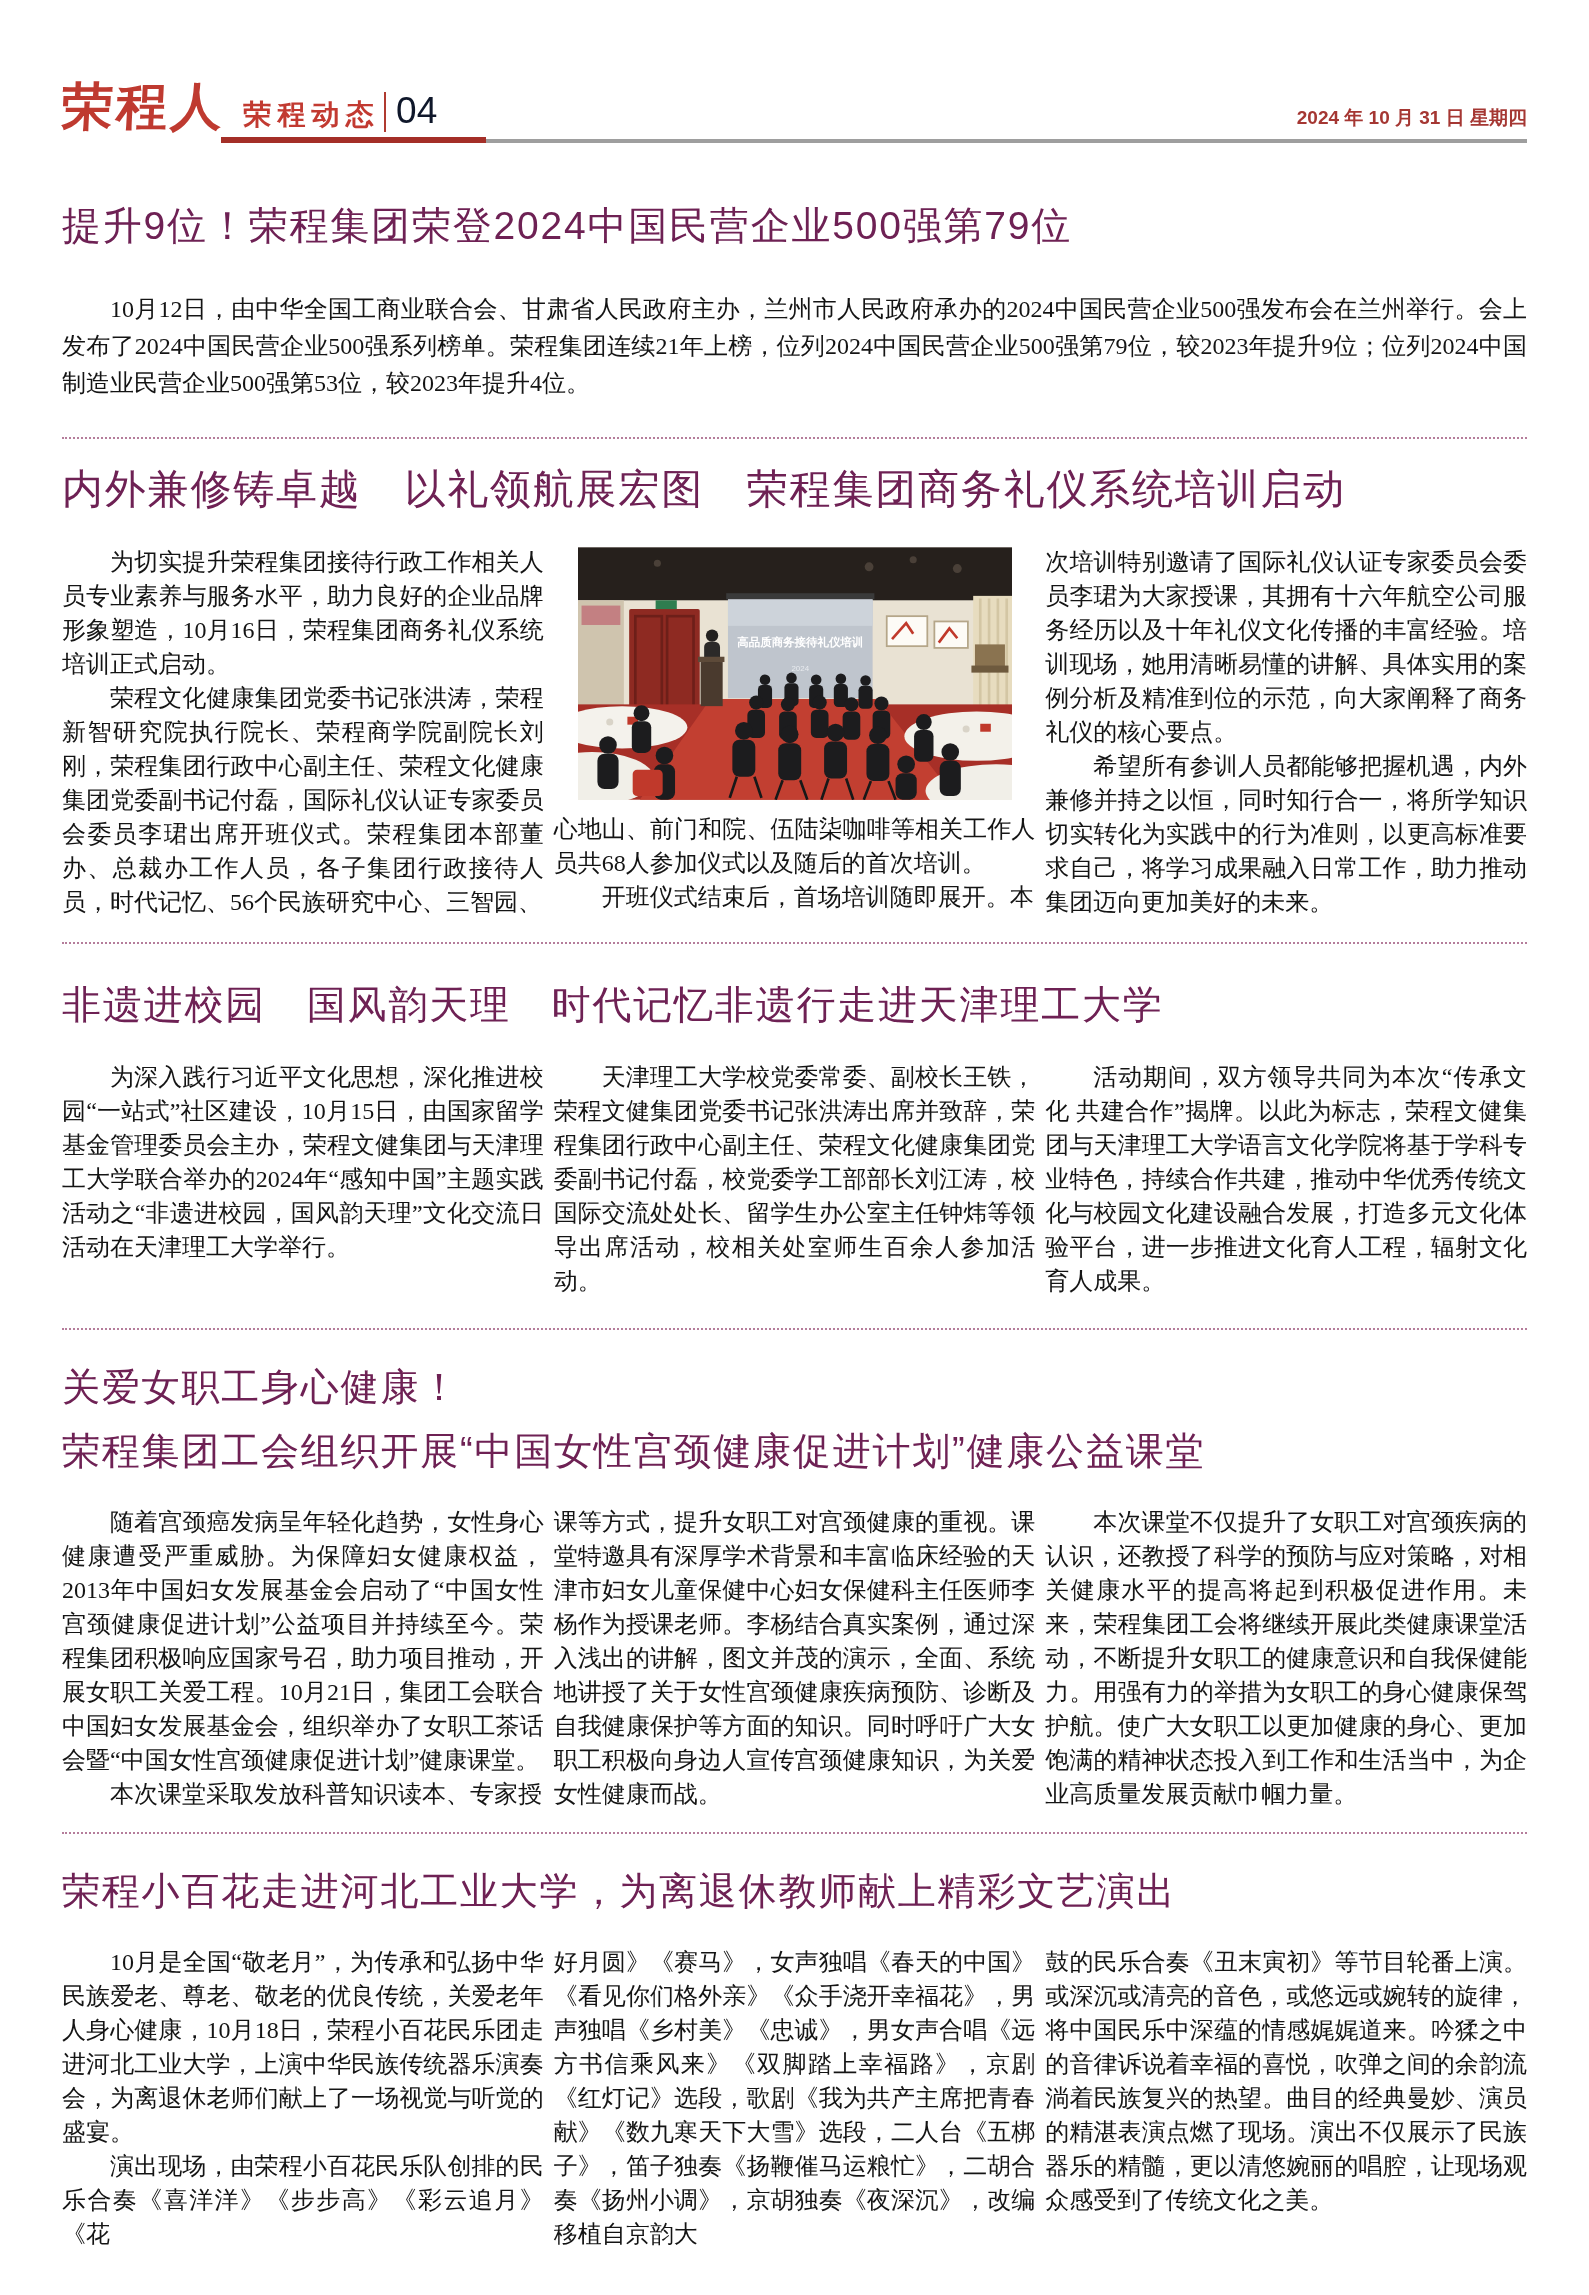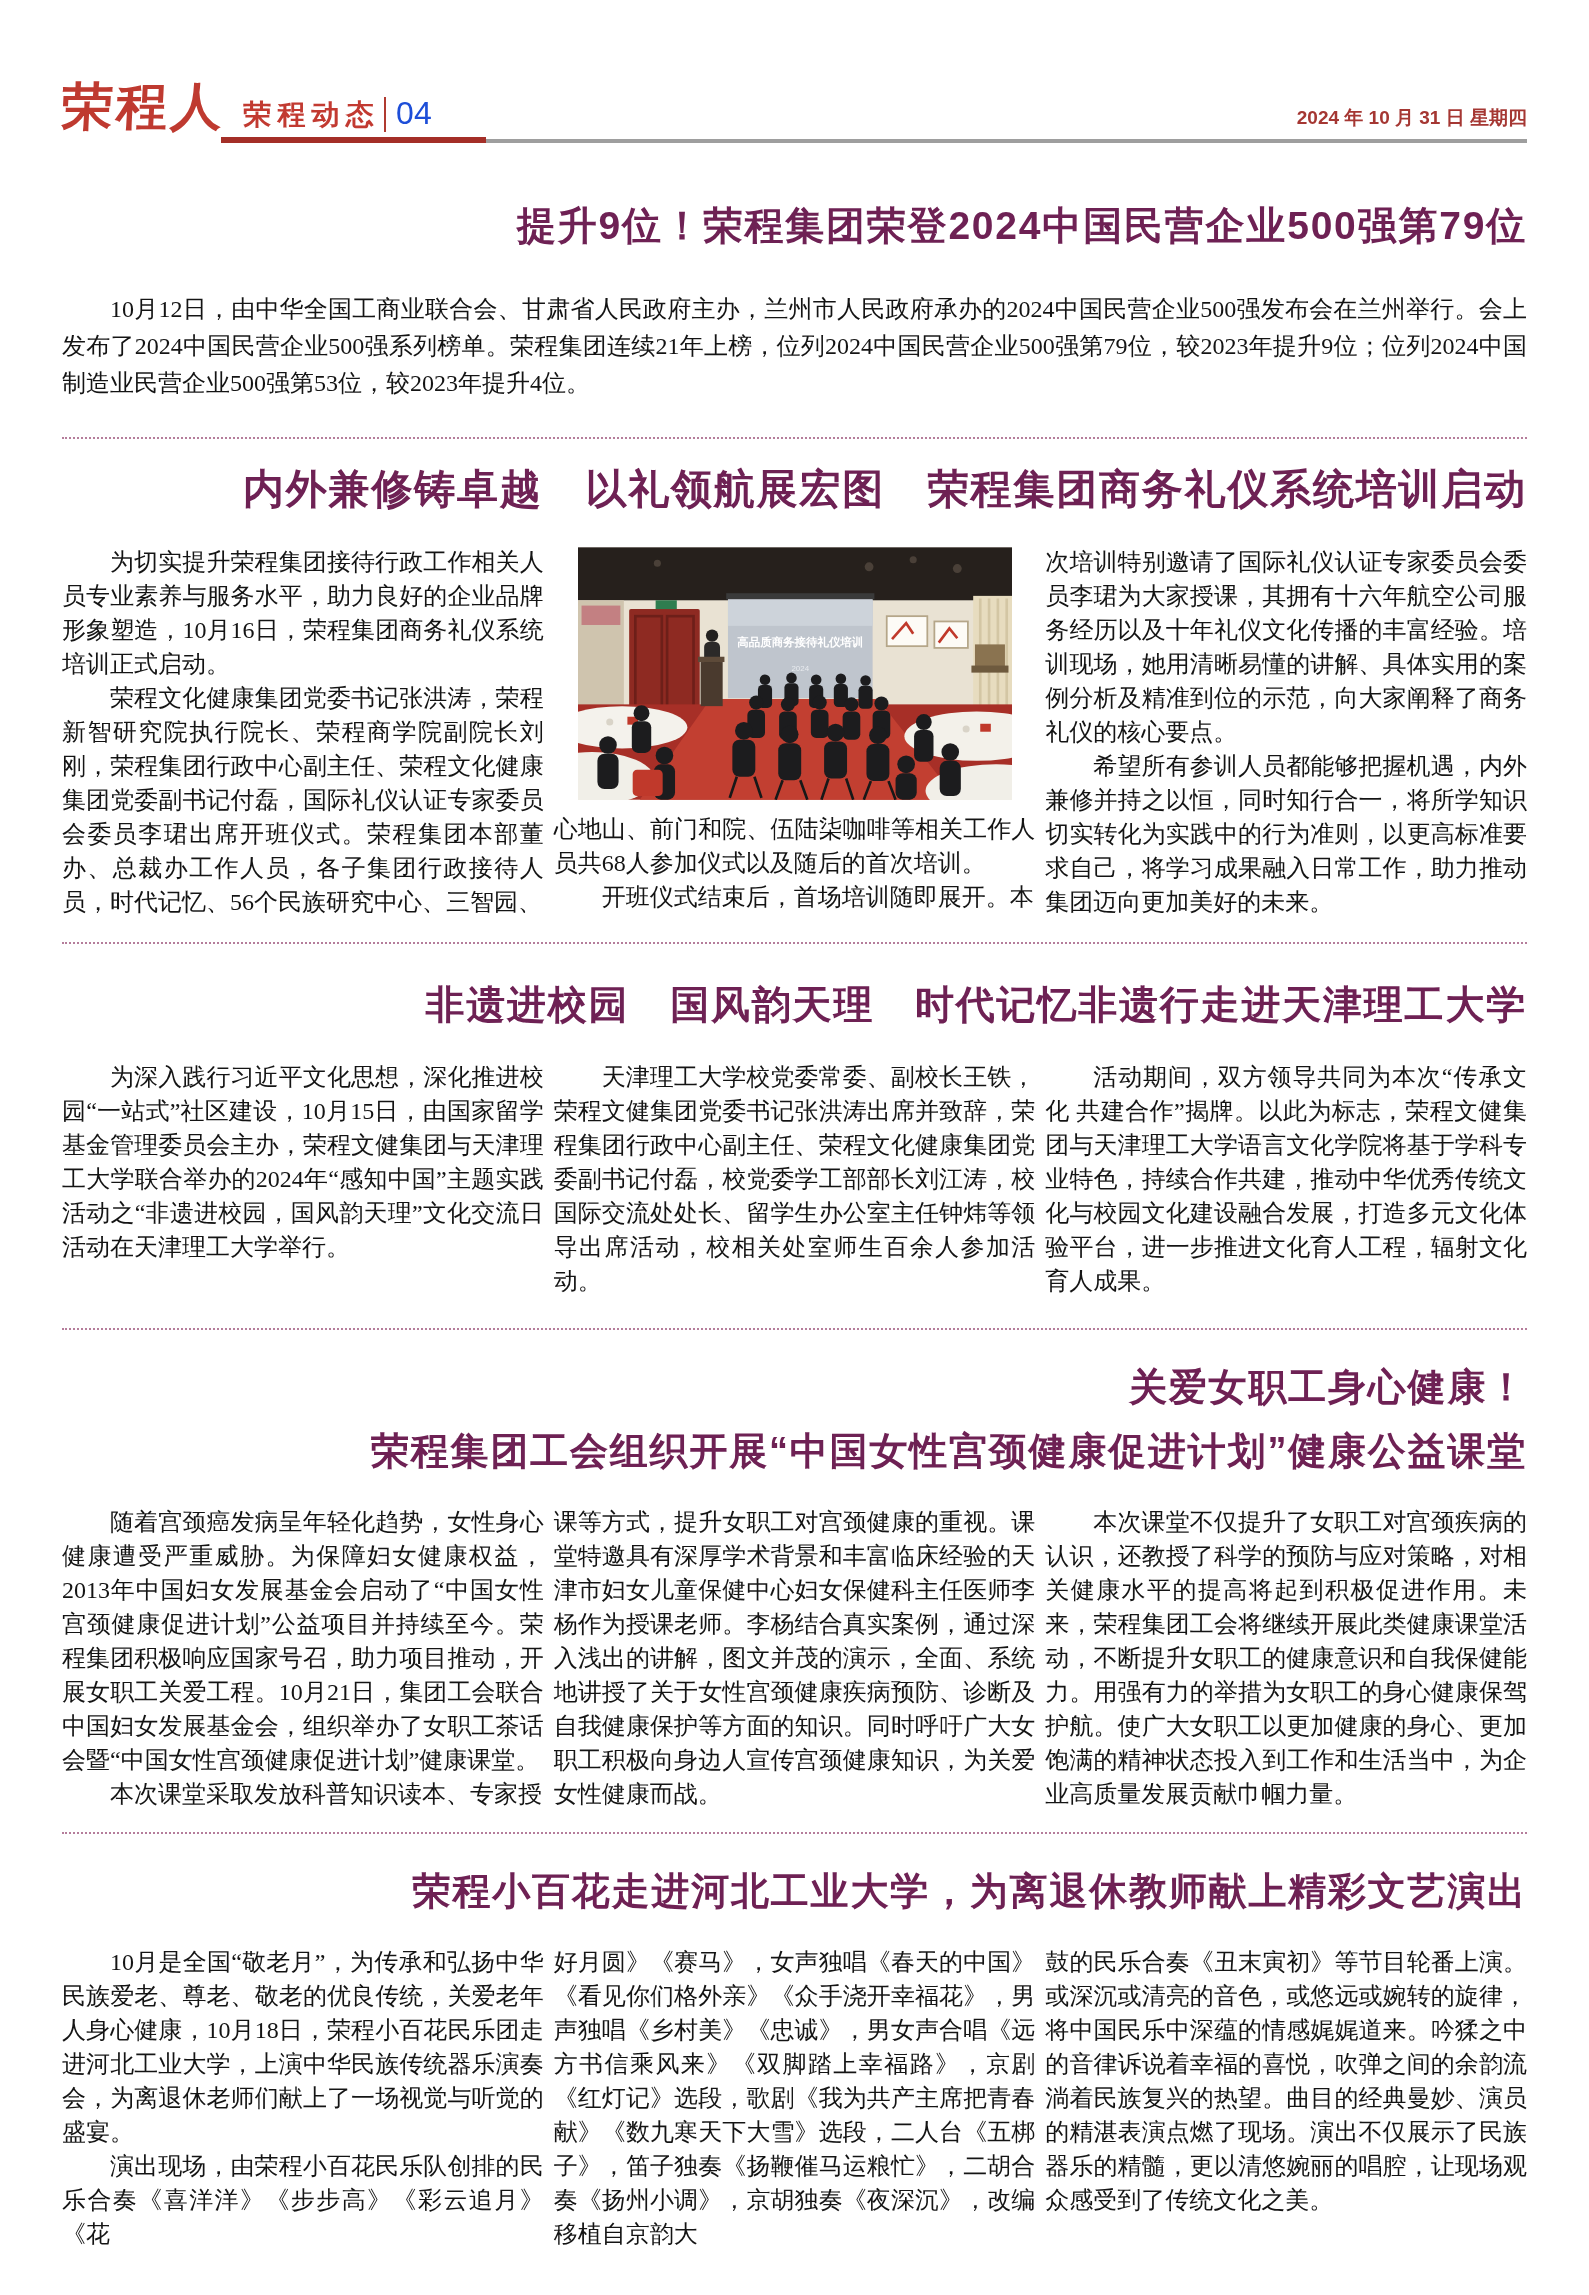--- a/index.html
+++ b/index.html
@@ -9,31 +9,31 @@
 
   
   .masthead{display:flex;align-items:flex-end;margin-top:81px;}
   .mast-logo{font-family:"DejaVu Serif","Liberation Serif",serif;font-weight:bold;
              font-size:51px;line-height:1;color:#bf3a30;letter-spacing:3.5px;
              transform:skewX(-3deg);}
   .mast-section{font-family:"Liberation Sans","DejaVu Sans",sans-serif;font-weight:bold;
                 font-size:28px;line-height:1;color:#c23a31;letter-spacing:6.2px;
                 margin-left:17.7px;padding-bottom:3.5px;}
   .mast-pageno{font-family:"Liberation Sans","DejaVu Sans",sans-serif;
-               font-size:32px;line-height:1;color:#1d4ed8;border-left:2.6px solid #b03a30;
+               font-size:37px;line-height:1;color:#0f172a;border-left:2.6px solid #b03a30;
                padding-left:10.6px;margin-left:3.5px;padding-bottom:3.5px;}
   .mast-date{font-family:"Liberation Sans","DejaVu Sans",sans-serif;font-weight:bold;
              font-size:19px;line-height:1;color:#a53733;margin-left:auto;padding-bottom:5.3px;}
   .header-rule{position:relative;height:7px;margin-top:5.3px;}
   .rule-red{position:absolute;left:159px;top:0;width:265px;height:6.2px;background:#a42f28;}
   .rule-gray{position:absolute;left:424px;right:0;top:1.8px;height:3.5px;background:#9e9e9e;}
 
   
-  .a-title{font-family:"Liberation Sans","DejaVu Sans",sans-serif;font-weight:bold;
-           color:#6e2154;text-align:right;margin:0;letter-spacing:1.8px;}
+  .a-title{font-family:"Liberation Sans","DejaVu Sans",sans-serif;font-weight:normal;
+           color:#6e2154;text-align:left;margin:0;letter-spacing:1.8px;}
   .t1{font-size:39px;margin-top:55px;}
   .t2{font-size:41px;margin-top:23px;}
   .t3{font-size:39px;margin-top:34px;}
   .t4a{font-size:38px;margin-top:32px;}
   .t4b{font-size:38px;margin-top:12.4px;}
   .t5{font-size:38px;margin-top:32px;}
 
   .body-p{font-size:24px;line-height:34px;text-align:justify;margin:0;
           text-indent:2em;}
   .body-p.cont{text-indent:0;}

